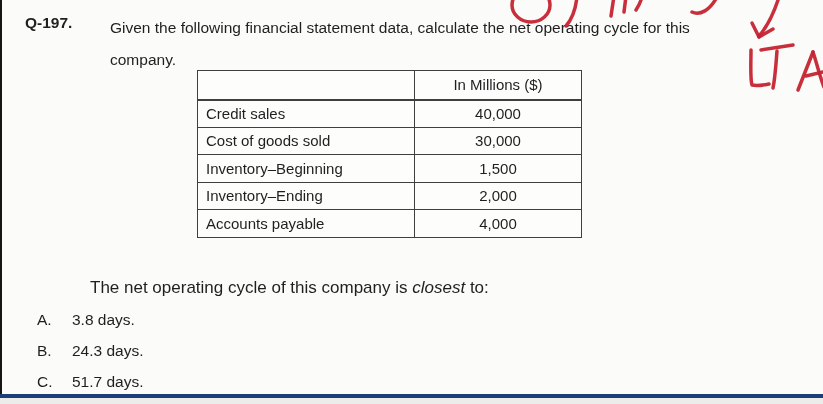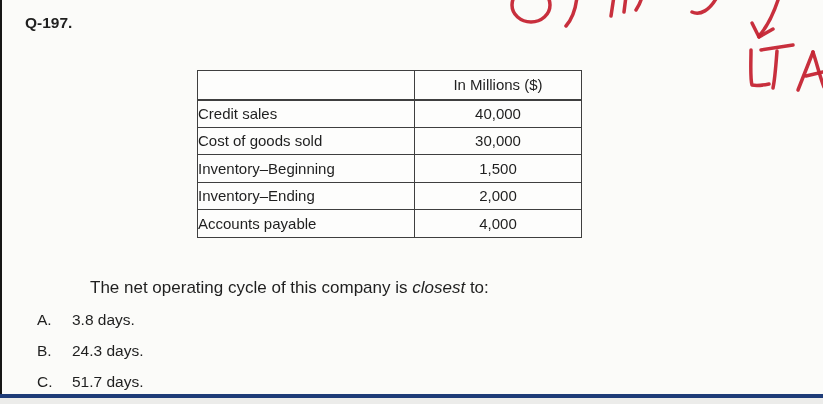--- a/index.html
+++ b/index.html
@@ -29,21 +29,21 @@
   .q-text .q-line { display: block; }
 
   table.fin-table {
     position: absolute; left: 197px; top: 70px;
     border-collapse: collapse; table-layout: fixed;
     width: 384px; font-size: 15px;
     background: #fdfdfc;
   }
   table.fin-table th, table.fin-table td {
     border: 1.5px solid #3f3f3f;
-    height: 27.5px; padding: 0 0;
+    height: 27.5px; padding: 0 8px;
     font-weight: normal;
   }
   table.fin-table .col-label { width: 217px; text-align: left; }
   table.fin-table .col-value { width: 167px; text-align: center; }
   table.fin-table thead th { border-bottom-width: 2.5px; height: 29px; }
 
   .prompt {
     position: absolute; left: 90px; top: 278px;
     font-size: 17px;
   }
@@ -76,20 +76,24 @@
 </style>
 </head>
 <body>
 
 <div class="page">
 
   <div class="left-edge"></div>
 
   <span class="q-number">Q-197.</span>
 
+  <div class="q-text">
+    <span class="q-line">Given the following financial statement data, calculate the net operating cycle for this</span>
+    <span class="q-line">company.</span>
+  </div>
 
   <table class="fin-table">
     <thead>
       <tr>
         <th class="col-label"></th>
         <th class="col-value">In Millions ($)</th>
       </tr>
     </thead>
     <tbody>
       <tr>

